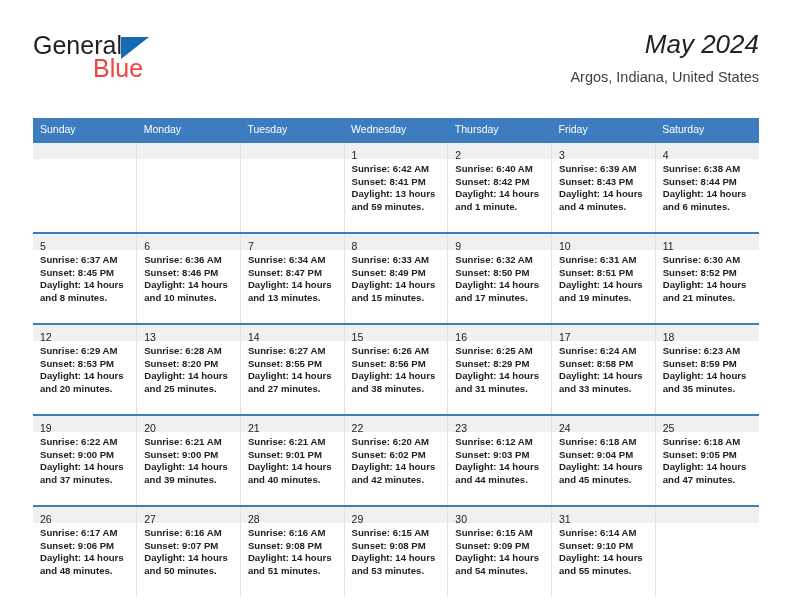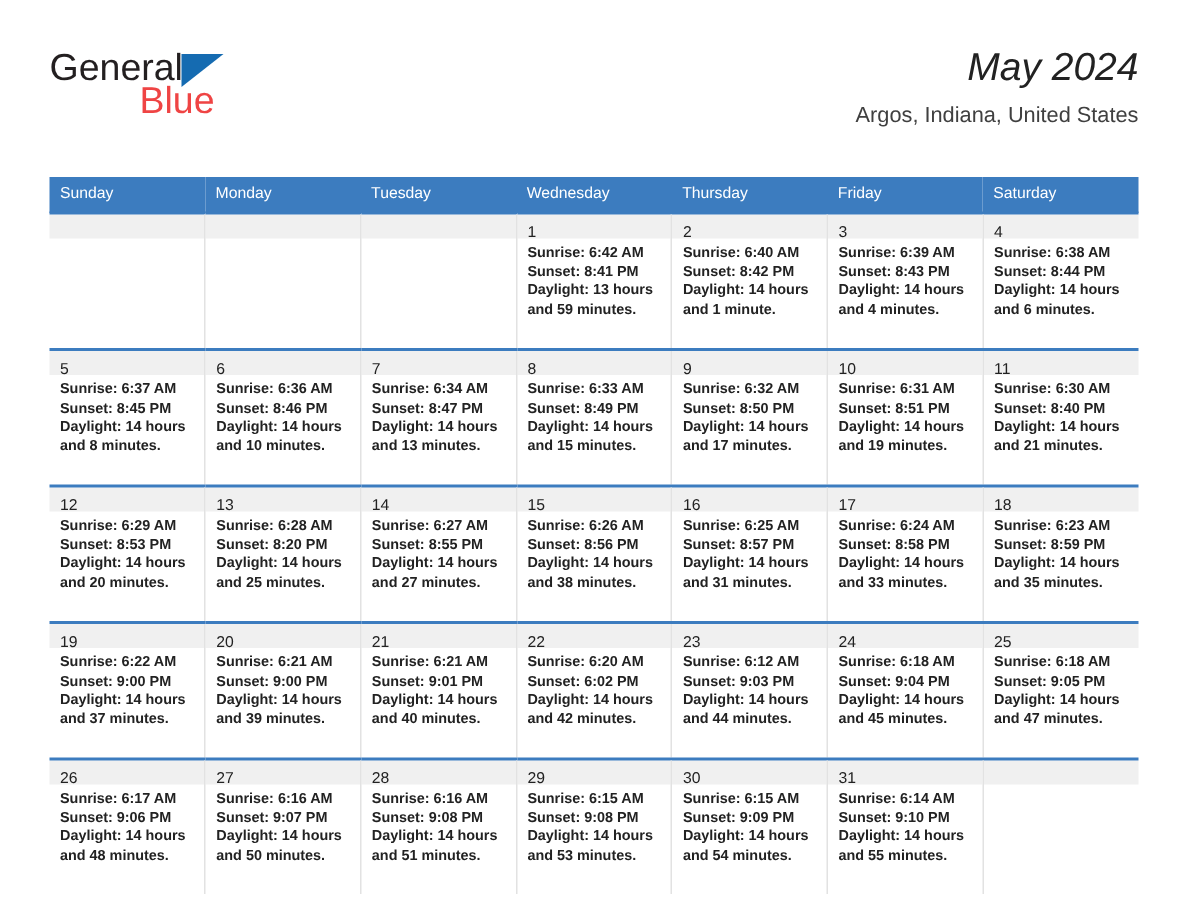--- a/index.html
+++ b/index.html
@@ -272,21 +272,21 @@
                 <div class="cell-line">Sunrise: 6:31 AM</div>
                 <div class="cell-line">Sunset: 8:51 PM</div>
                 <div class="cell-line">Daylight: 14 hours</div>
                 <div class="cell-line">and 19 minutes.</div>
               </div>
             </td>
             <td class="day">
               <div class="daynum-band"><span class="daynum">11</span></div>
               <div class="cell-body">
                 <div class="cell-line">Sunrise: 6:30 AM</div>
-                <div class="cell-line">Sunset: 8:40 PM</div>
+                <div class="cell-line">Sunset: 8:52 PM</div>
                 <div class="cell-line">Daylight: 14 hours</div>
                 <div class="cell-line">and 21 minutes.</div>
               </div>
             </td>
           </tr>
           <tr>
             <td class="day">
               <div class="daynum-band"><span class="daynum">12</span></div>
               <div class="cell-body">
                 <div class="cell-line">Sunrise: 6:29 AM</div>
@@ -319,21 +319,21 @@
                 <div class="cell-line">Sunrise: 6:26 AM</div>
                 <div class="cell-line">Sunset: 8:56 PM</div>
                 <div class="cell-line">Daylight: 14 hours</div>
                 <div class="cell-line">and 38 minutes.</div>
               </div>
             </td>
             <td class="day">
               <div class="daynum-band"><span class="daynum">16</span></div>
               <div class="cell-body">
                 <div class="cell-line">Sunrise: 6:25 AM</div>
-                <div class="cell-line">Sunset: 8:57 PM</div>
+                <div class="cell-line">Sunset: 8:29 PM</div>
                 <div class="cell-line">Daylight: 14 hours</div>
                 <div class="cell-line">and 31 minutes.</div>
               </div>
             </td>
             <td class="day">
               <div class="daynum-band"><span class="daynum">17</span></div>
               <div class="cell-body">
                 <div class="cell-line">Sunrise: 6:24 AM</div>
                 <div class="cell-line">Sunset: 8:58 PM</div>
                 <div class="cell-line">Daylight: 14 hours</div>

